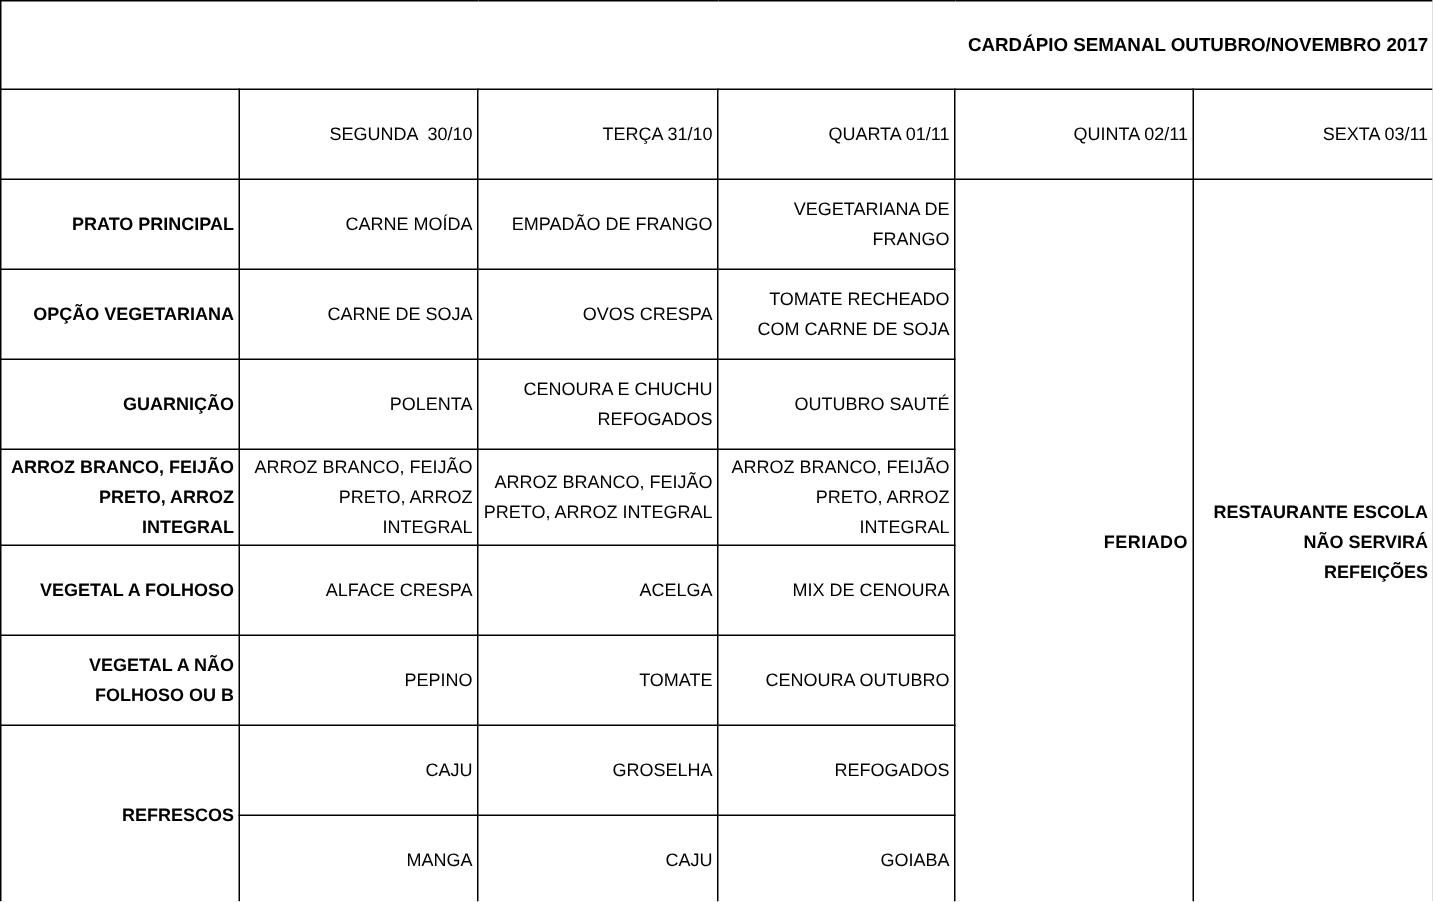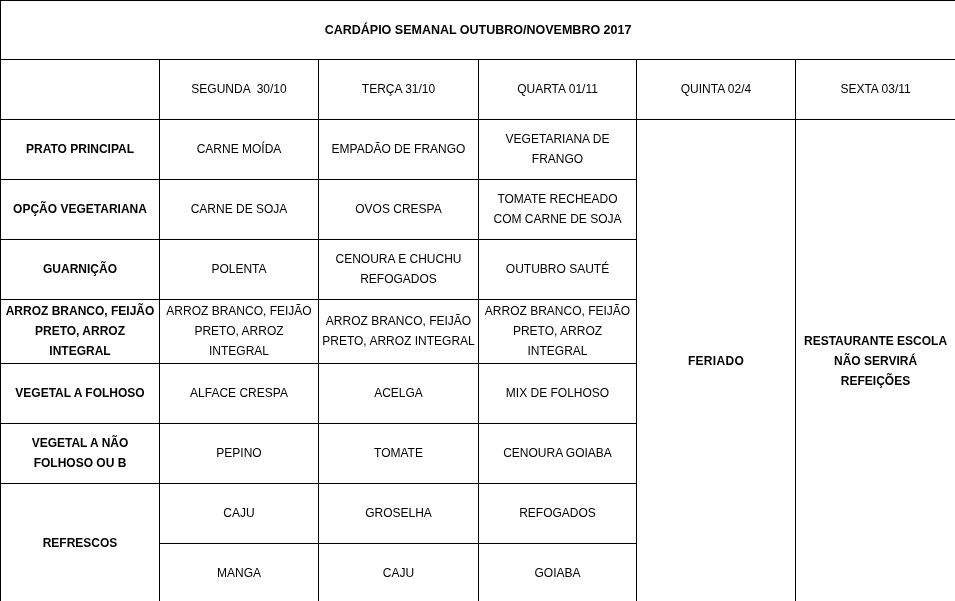--- a/index.html
+++ b/index.html
@@ -16,21 +16,21 @@
     overflow: hidden;
   }
   table.menu {
     border-collapse: collapse;
     table-layout: fixed;
     width: 955px;
     height: 601px;
   }
   table.menu td {
     border: 1.5px solid #000000;
-    text-align: center;
+    text-align: right;
     vertical-align: middle;
     font-size: 12px;
     line-height: 1.65;
     padding: 2px 3px;
     white-space: pre-wrap;
     overflow: hidden;
   }
   tr.title-row td {
     font-weight: 700;
     font-size: 12.5px;
@@ -74,21 +74,21 @@
     <tbody>
         <tr class="title-row">
       <td colspan="6">CARDÁPIO SEMANAL OUTUBRO/NOVEMBRO 2017</td>
     </tr>
 
     <tr class="body-row">
       <td></td>
       <td class="hdr">SEGUNDA  30/10</td>
       <td class="hdr">TERÇA 31/10</td>
       <td class="hdr">QUARTA 01/11</td>
-      <td class="hdr">QUINTA 02/4</td>
+      <td class="hdr">QUINTA 02/11</td>
       <td class="hdr">SEXTA 03/11</td>
     </tr>
 
     <tr class="body-row">
       <td class="lbl">PRATO PRINCIPAL</td>
       <td>CARNE MOÍDA</td>
       <td>EMPADÃO DE FRANGO</td>
       <td>VEGETARIANA DE
 FRANGO</td>
       <td class="feriado" rowspan="8">FERIADO</td>
@@ -120,29 +120,29 @@
       <td>ARROZ BRANCO, FEIJÃO
 PRETO, ARROZ INTEGRAL</td>
       <td>ARROZ BRANCO, FEIJÃO
 PRETO, ARROZ INTEGRAL</td>
     </tr>
 
     <tr class="body-row">
       <td class="lbl">VEGETAL A FOLHOSO</td>
       <td>ALFACE CRESPA</td>
       <td>ACELGA</td>
-      <td>MIX DE FOLHOSO</td>
+      <td>MIX DE CENOURA</td>
     </tr>
 
     <tr class="body-row">
       <td class="lbl">VEGETAL A NÃO
 FOLHOSO OU B</td>
       <td>PEPINO</td>
       <td>TOMATE</td>
-      <td>CENOURA GOIABA</td>
+      <td>CENOURA OUTUBRO</td>
     </tr>
 
     <tr class="body-row">
       <td class="lbl" rowspan="2">REFRESCOS</td>
       <td>CAJU</td>
       <td>GROSELHA</td>
       <td>REFOGADOS</td>
     </tr>
 
     <tr class="body-row">

